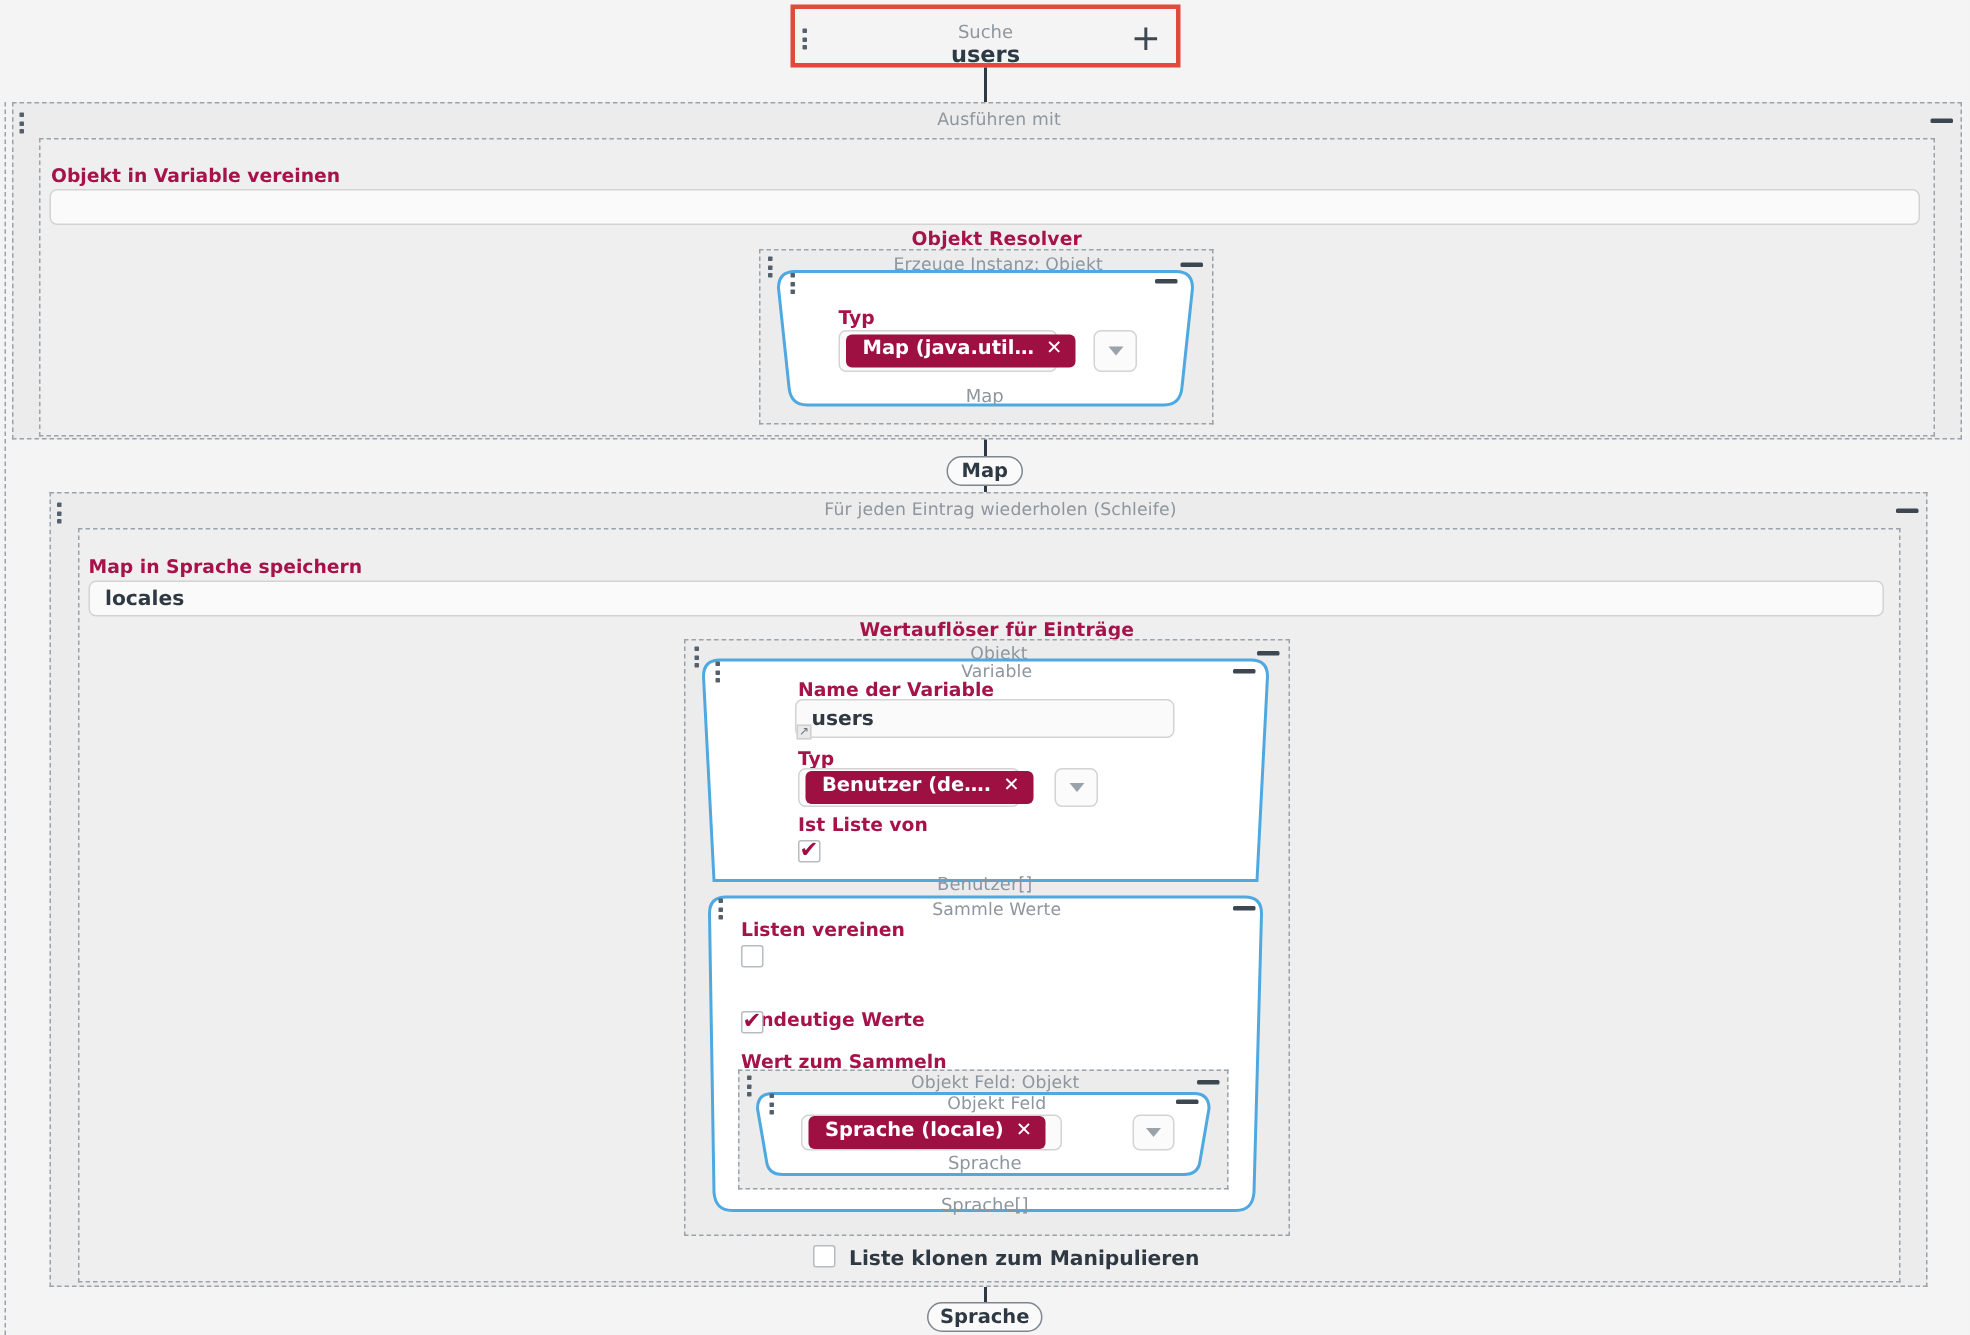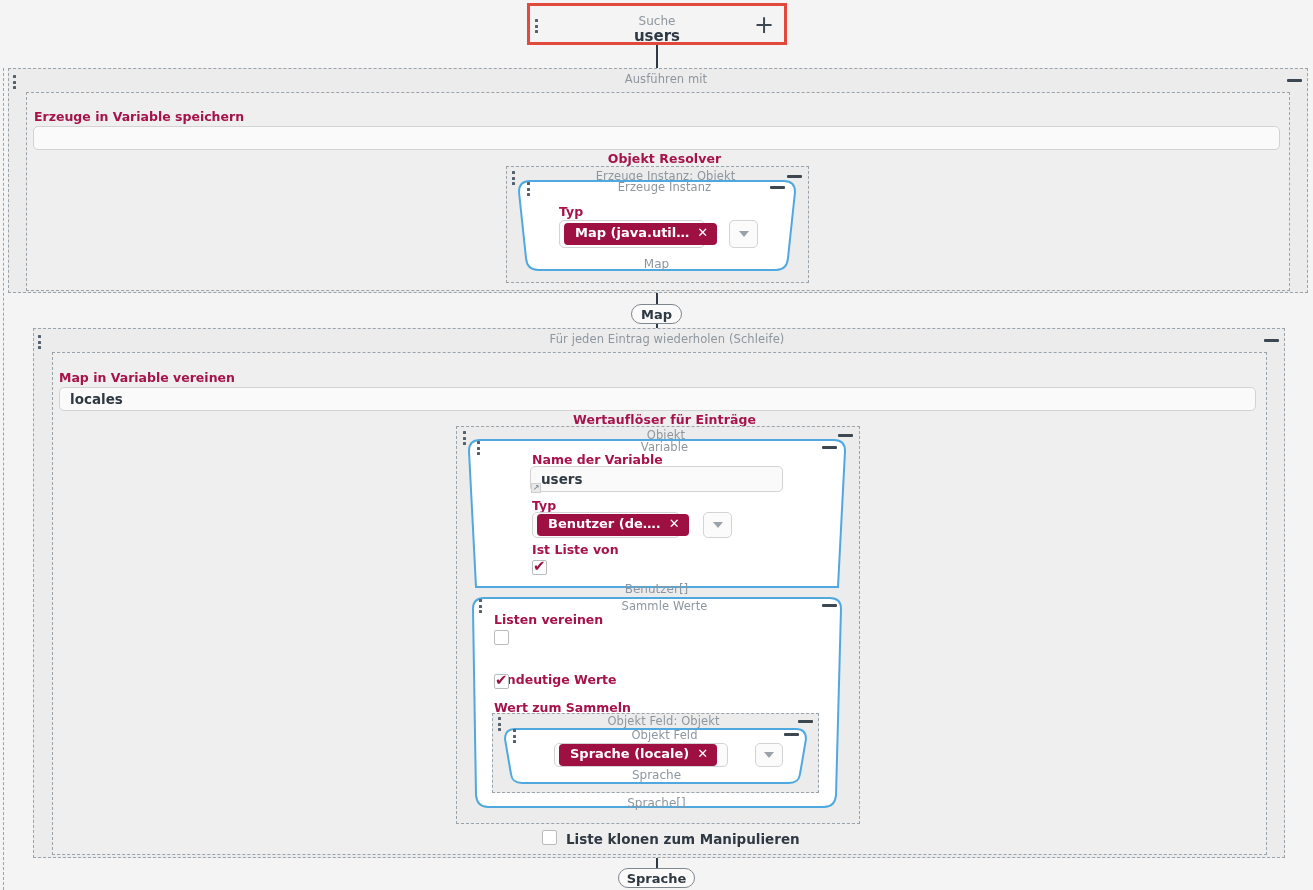--- a/index.html
+++ b/index.html
@@ -164,21 +164,21 @@
         <i></i>
         <i></i>
         <i></i>
       </div>
     <div class="sec-title" style="top:3px;">Ausführen mit</div>
     <div class="minus" style="right:5px; top:10px;"></div>
   </div>
 
   <div class="dashbox lt" style="left:26px; top:92px; width:1264px; height:199px;"></div>
 
-  <div class="fieldlabel" style="left:34px; top:109px;">Erzeuge in Variable speichern</div>
+  <div class="fieldlabel" style="left:34px; top:109px;">Objekt in Variable vereinen</div>
   <div class="textinput plain" style="left:33px; top:126px; width:1247px; height:24px;" placeholder=""></div>
 
   <div class="sec-title crimson" style="top:151px;">Objekt Resolver</div>
 
   <div class="dashbox" style="left:506px; top:166px; width:303px; height:117px;">
     <div class="dots" style="left:5px; top:4px;">
         <i></i>
         <i></i>
         <i></i>
       </div>
@@ -187,21 +187,20 @@
   </div>
 
   <svg style="position:absolute; left:516px; top:178px;" width="282" height="95" viewBox="0 0 282 95">
     <path d="M3,14 Q3,3 14,3 L268,3 Q279,3 279,14 L272,80 Q271,92 260,92 L22,92 Q11,92 10,80 Z" fill="#ffffff" stroke="#4fa9e0" stroke-width="2"></path>
   </svg>
   <div class="dots" style="left:527px; top:182px;">
       <i></i>
       <i></i>
       <i></i>
     </div>
-  <div class="sec-title" style="top:180px;">Erzeuge Instanz</div>
   <div class="minus" style="left:770px; top:186px;"></div>
 
   <div class="fieldlabel" style="left:559px; top:204px;">Typ</div>
   <div class="tagselect" style="left:559px; top:220px; width:146px; height:28px;">
     <span class="tag">
       <span>Map (java.util…</span>
       <span class="x">✕</span>
     </span>
   </div>
   <div class="caret-btn" style="left:729px; top:220px; width:29px; height:28px;">
@@ -219,21 +218,21 @@
         <i></i>
         <i></i>
         <i></i>
       </div>
     <div class="sec-title" style="top:3px;">Für jeden Eintrag wiederholen (Schleife)</div>
     <div class="minus" style="right:5px; top:10px;"></div>
   </div>
 
   <div class="dashbox lt" style="left:52px; top:352px; width:1215px; height:503px;"></div>
 
-  <div class="fieldlabel" style="left:59px; top:370px;">Map in Variable vereinen</div>
+  <div class="fieldlabel" style="left:59px; top:370px;">Map in Sprache speichern</div>
   <div class="textinput" style="left:59px; top:387px; width:1197px; height:24px;">locales</div>
 
   <div class="sec-title crimson" style="top:412px;">Wertauflöser für Einträge</div>
 
   <div class="dashbox" style="left:456px; top:426px; width:404px; height:398px;">
     <div class="dots" style="left:6px; top:4px;">
         <i></i>
         <i></i>
         <i></i>
       </div>
@@ -304,21 +303,21 @@
     <path d="M3,13 Q3,3 13,3 L294,3 Q304,3 304,13 L298,48 Q297,57 287,57 L20,57 Q10,57 9,48 Z" fill="#ffffff" stroke="#4fa9e0" stroke-width="2"></path>
   </svg>
   <div class="dots" style="left:513px; top:729px;">
       <i></i>
       <i></i>
       <i></i>
     </div>
   <div class="sec-title" style="top:728px;">Objekt Feld</div>
   <div class="minus" style="left:784px; top:733px;"></div>
 
-  <div class="tagselect" style="left:534px; top:743px; width:174px; height:24px;margin-left:20px;">
+  <div class="tagselect" style="left:534px; top:743px; width:174px; height:24px;">
     <span class="tag">
       <span>Sprache (locale)</span>
       <span class="x">✕</span>
     </span>
   </div>
   <div class="caret-btn" style="left:755px; top:743px; width:28px; height:24px;">
     <span class="caret"></span>
   </div>
   <div class="typelabel" style="top:768px;">Sprache</div>
 

